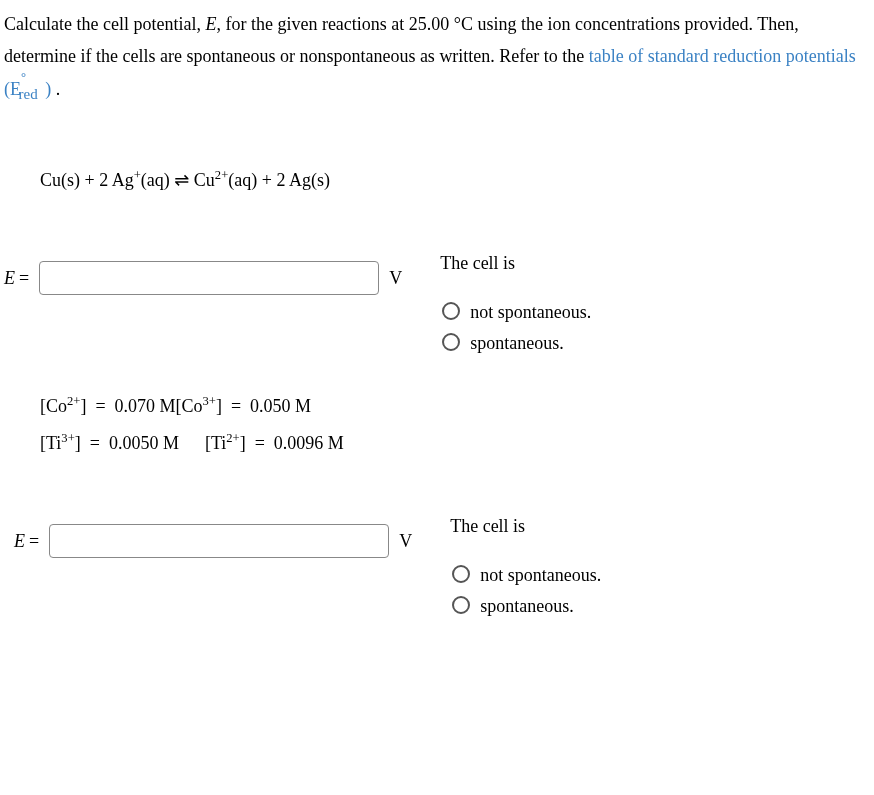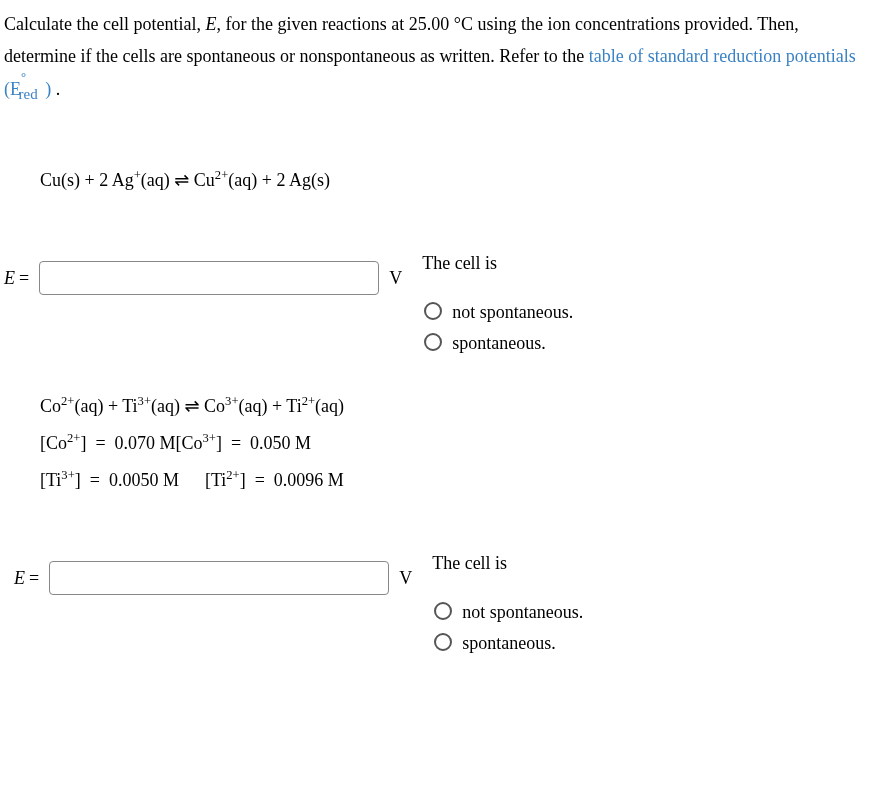--- a/index.html
+++ b/index.html
@@ -32,21 +32,21 @@
     .input-box {
       width: 340px;
       height: 34px;
       border: 1px solid #888;
       border-radius: 4px;
       background: #fff;
       padding: 4px 8px;
       font-size: 16px;
     }
     .unit { margin-left: 10px; font-size: 18px; }
-    .answer-right { margin-left: 20px; }
+    .answer-right { margin-left: 38px; }
     .cell-is { margin-bottom: 28px; margin-top: -8px; }
     .radio-row { display: flex; align-items: flex-start; margin-bottom: 10px; margin-left: 2px; }
     .radio {
       width: 18px; height: 18px; border: 2px solid #555; border-radius: 50%;
       display: inline-block; margin-right: 10px; flex-shrink: 0;
     }
     sup { font-size: 0.7em; }
     .subsup { display: inline-block; position: relative; }
     .subsup sup { position: relative; top: -0.5em; }
     .subsup sub { position: relative; left: -0.5em; }
@@ -76,21 +76,20 @@
       <span>not spontaneous.</span>
     </div>
     <div class="radio-row">
       <span class="radio"></span>
       <span>spontaneous.</span>
     </div>
   </div>
 </div>
 
 <div class="section equation-block" style="margin-top:30px;">
-  <div class="eq-line">Co<sup>2+</sup>(aq) + Ti<sup>3+</sup>(aq) ⇌ Co<sup>3+</sup>(aq) + Ti<sup>2+</sup>(aq)</div>
   <div class="eq-line">
     <span>[Co<sup>2+</sup>]&nbsp; =&nbsp; 0.070 M</span><span class="gap"></span><span>[Co<sup>3+</sup>]&nbsp; =&nbsp; 0.050 M</span>
   </div>
   <div class="conc-line">
     <span>[Ti<sup>3+</sup>]&nbsp; =&nbsp; 0.0050 M</span><span class="gap" style="width:26px"></span><span>[Ti<sup>2+</sup>]&nbsp; =&nbsp; 0.0096 M</span>
   </div>
 </div>
 
 <div class="answer-row">
   <div class="answer-left" style="margin-left:10px;">

